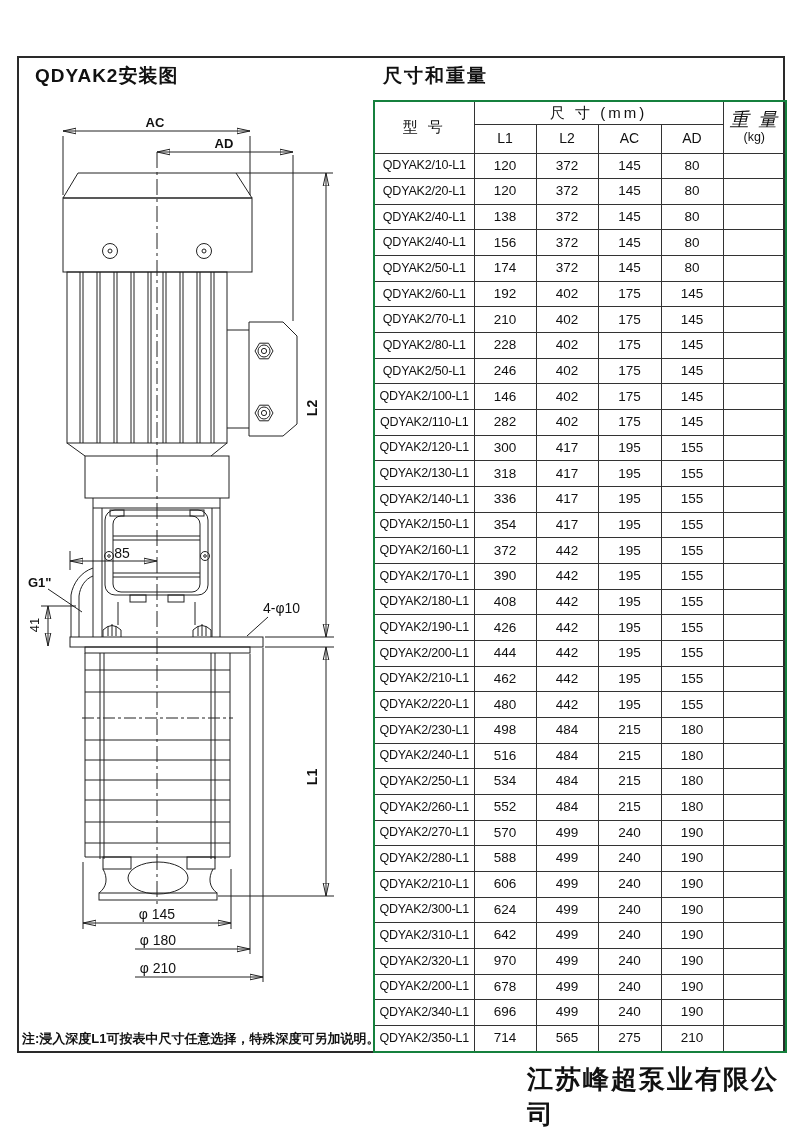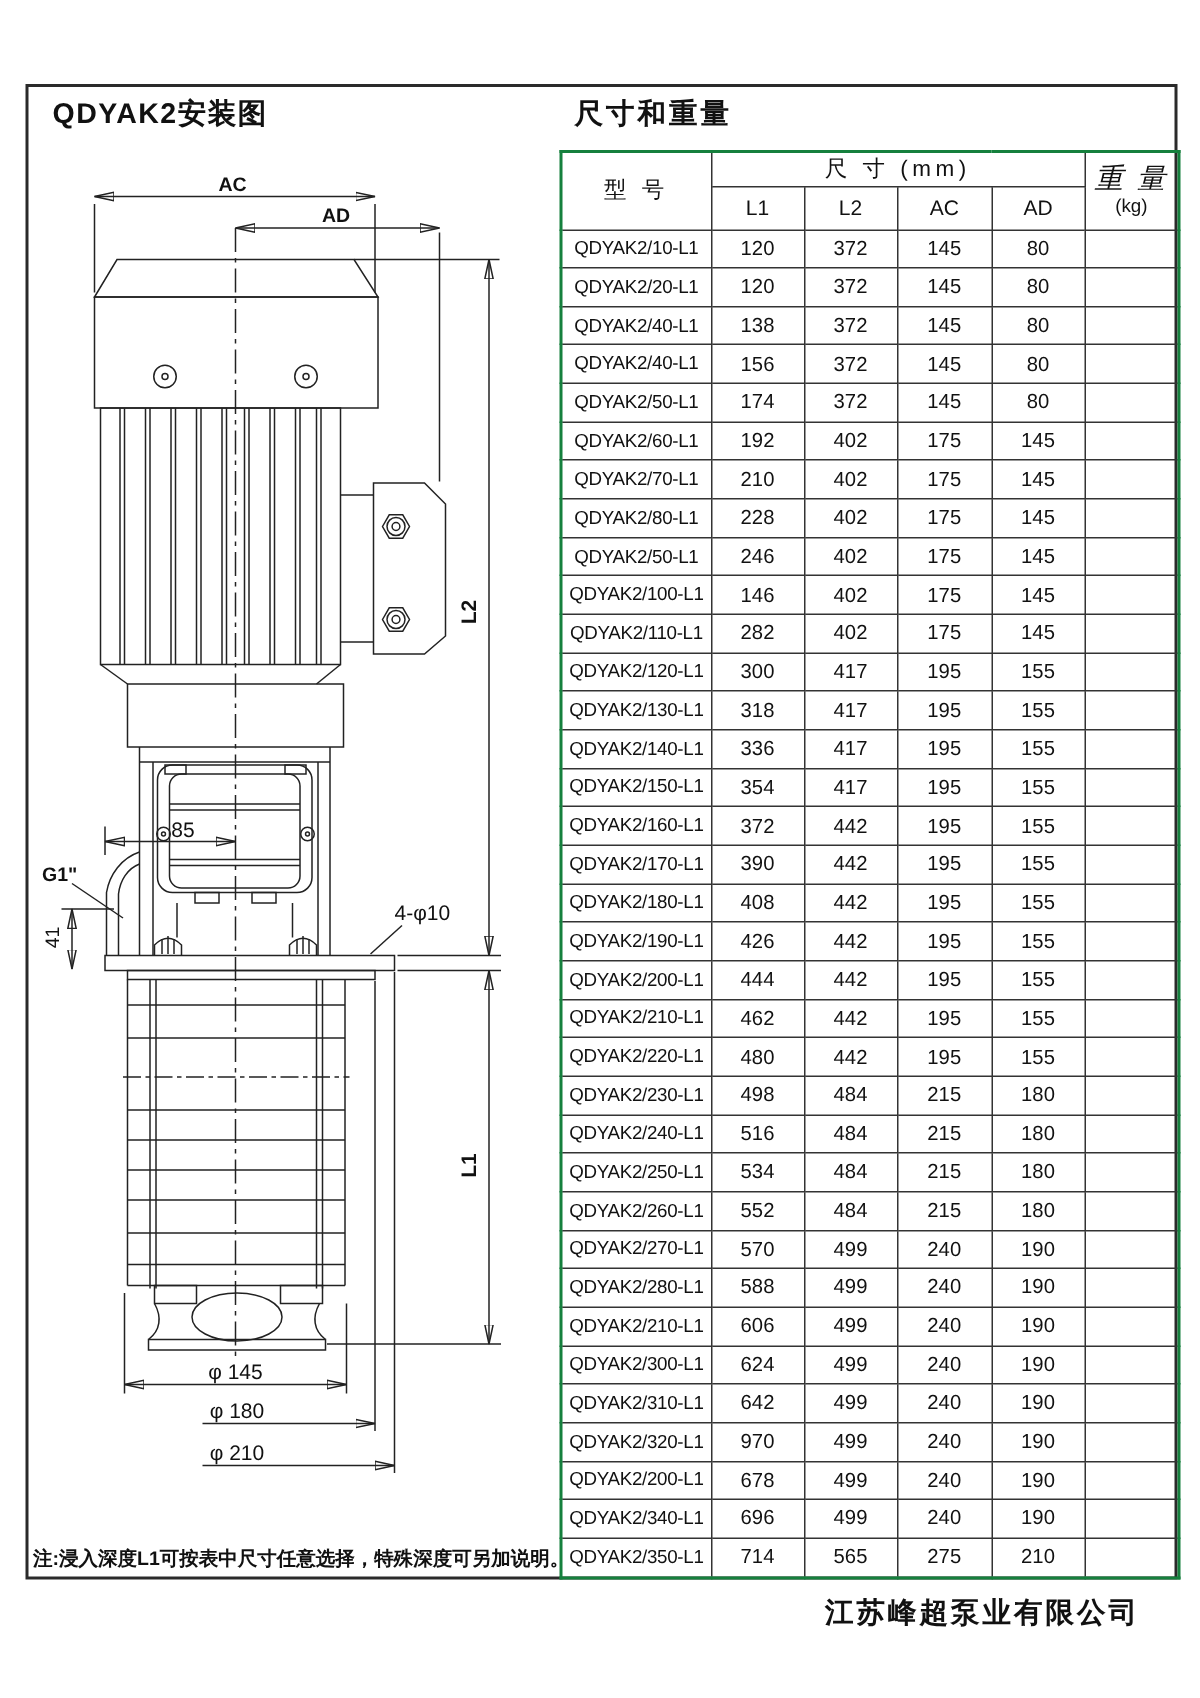--- a/index.html
+++ b/index.html
@@ -20,21 +20,21 @@
             text-align:center;vertical-align:middle;font-weight:normal;}
   table.dim thead tr.r1{height:23px;}
   table.dim thead tr.r2{height:29px;}
   th.cjk{font-size:15px;letter-spacing:3px;}
   th.sub{font-size:14px;}
   th.wt .l1{font-size:19px;letter-spacing:2px;display:block;font-style:italic;}
   th.wt .l2{font-size:12.5px;display:block;margin-top:1px;letter-spacing:0;}
   td.model{text-align:left;padding-left:5px;font-size:12.5px;letter-spacing:-0.2px;white-space:nowrap;}
   td.num{font-size:13.5px;}
   .note{position:absolute;left:22px;top:1030px;font-size:13px;font-weight:bold;white-space:nowrap;}
-  .company{position:absolute;left:550px;top:1062px;font-size:19px;font-weight:bold;letter-spacing:2px;}
+  .company{position:absolute;left:527px;top:1062px;font-size:26px;font-weight:bold;letter-spacing:2px;}
 </style>
 </head>
 <body>
 
 <div class="frame"></div>
 
 <div class="diagram-title">QDYAK2安装图</div>
 <div class="table-title">尺寸和重量</div>
 
 <svg class="draw" width="356" height="997" viewBox="17 56 356 997">

